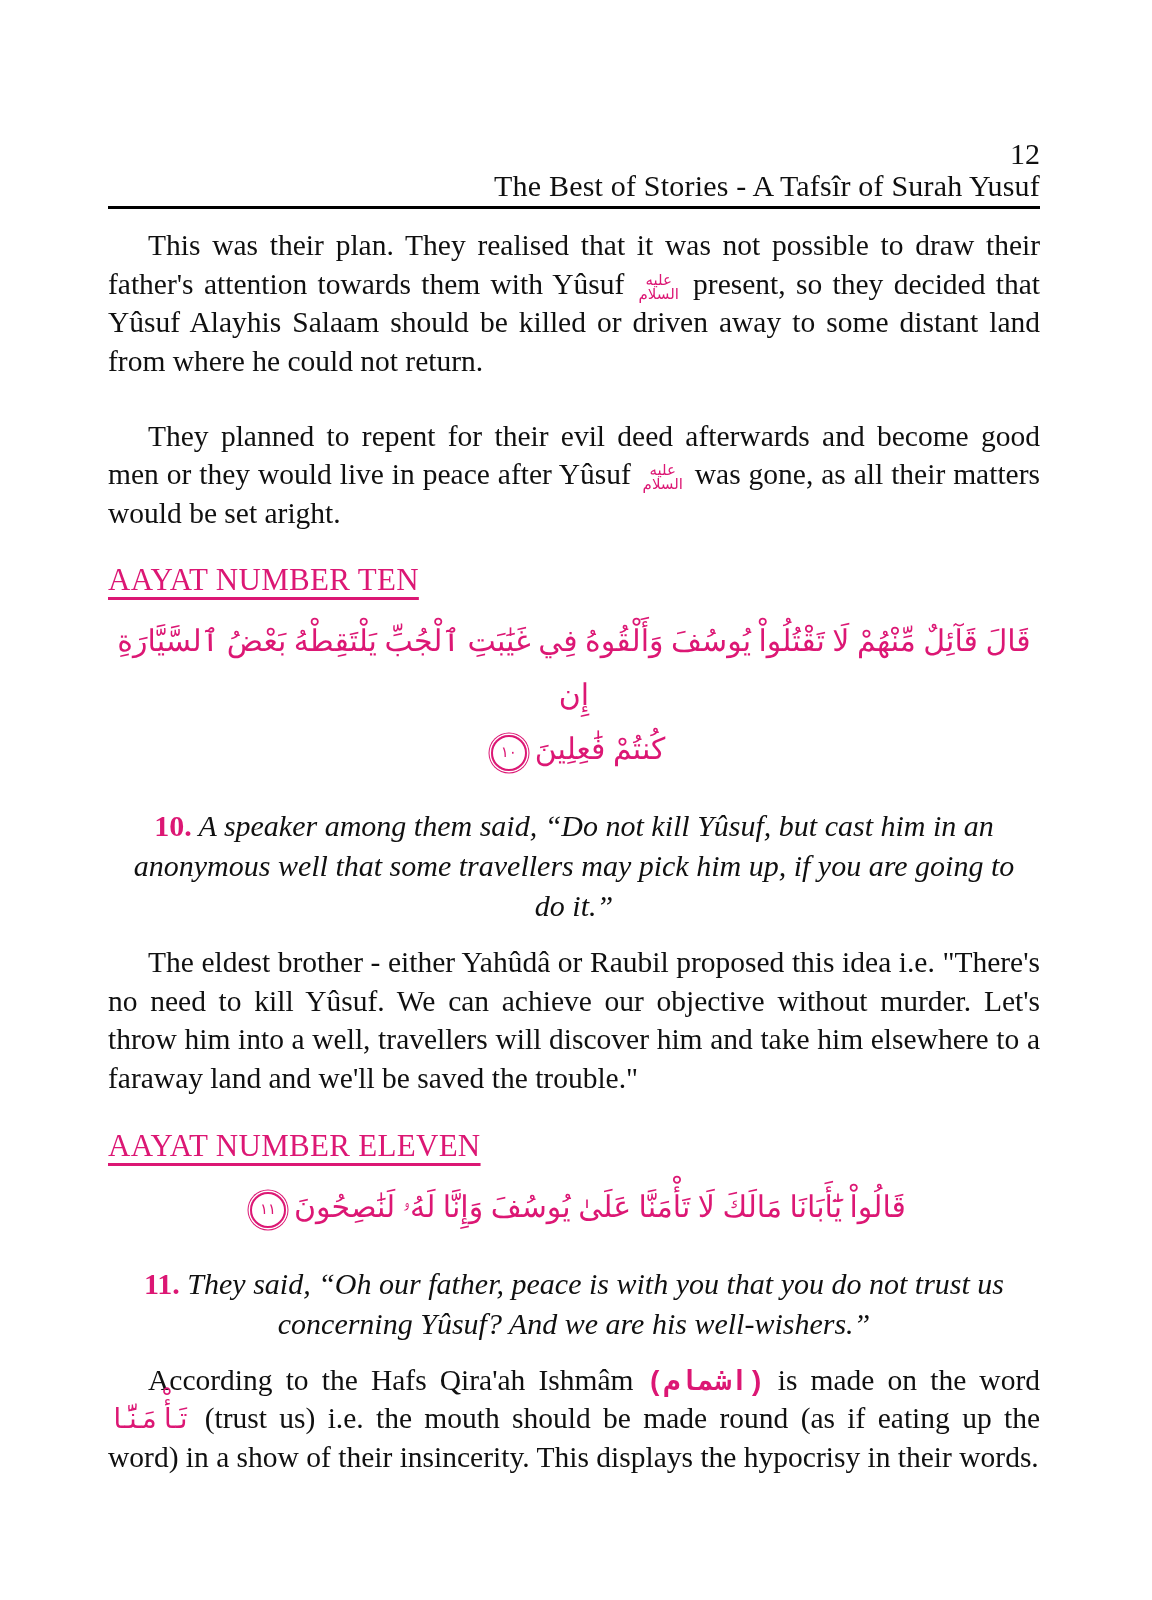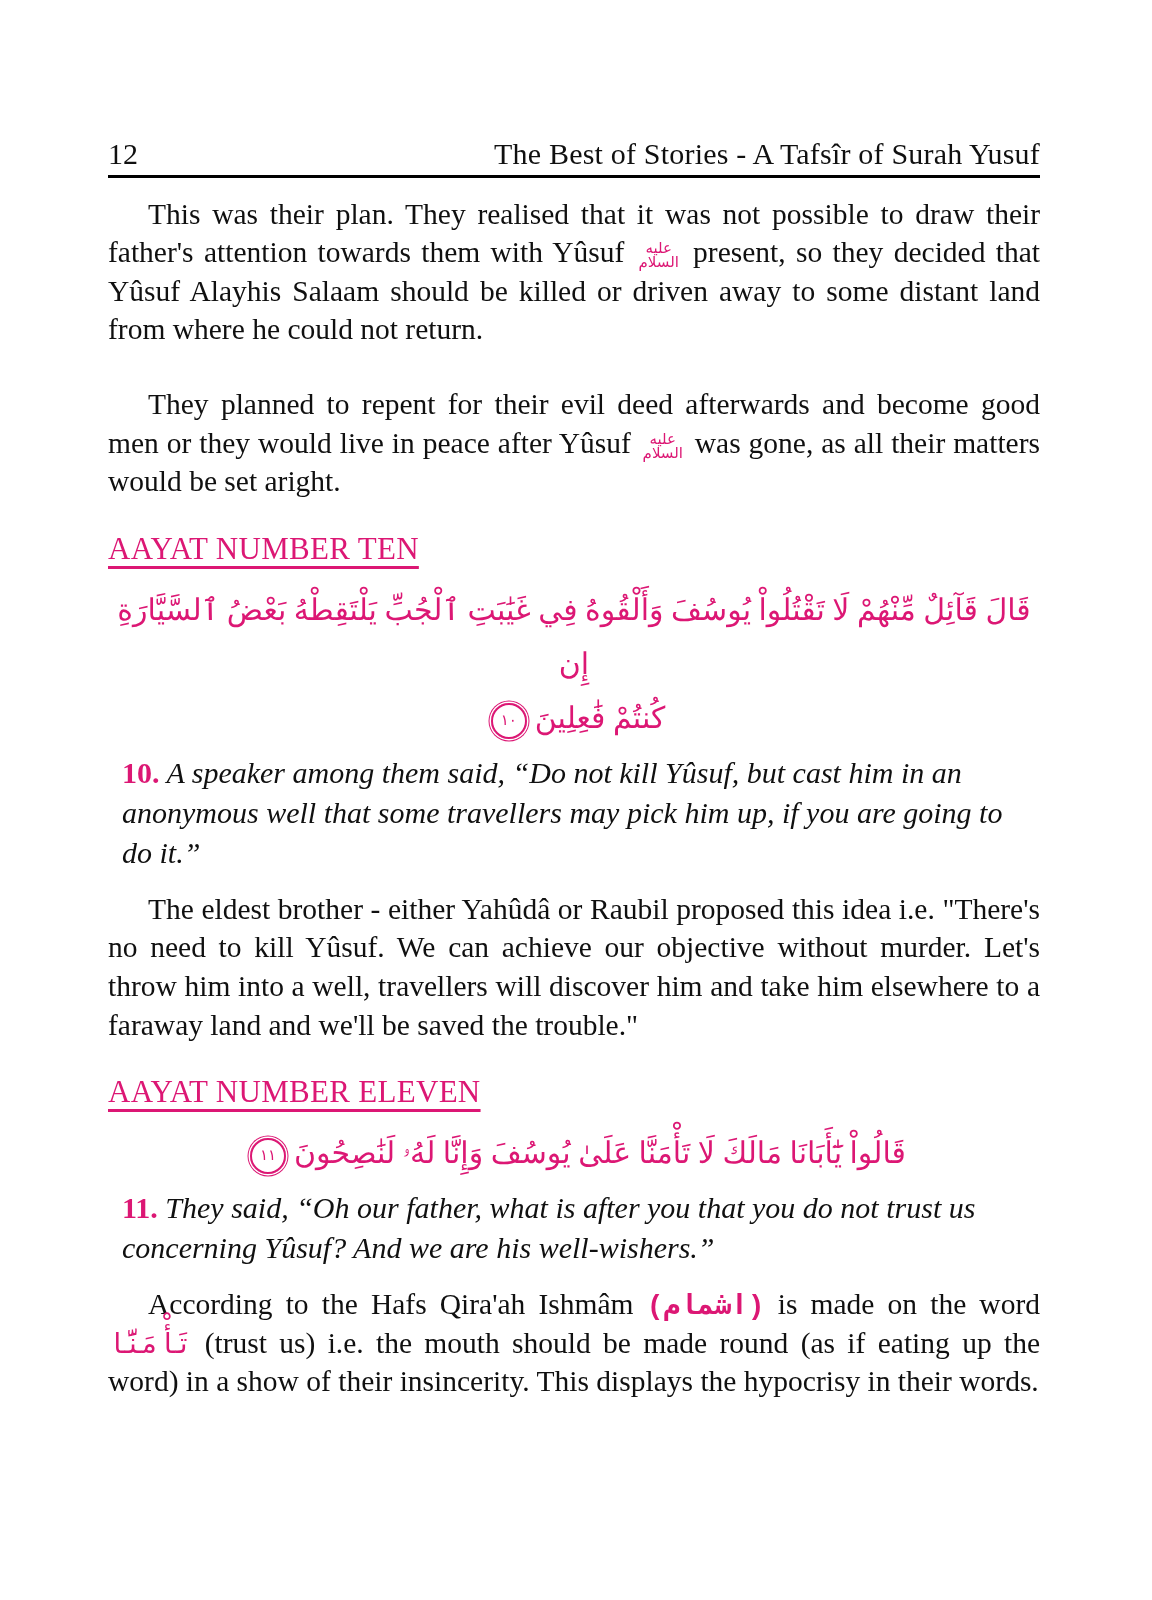--- a/index.html
+++ b/index.html
@@ -11,21 +11,21 @@
     width:1152px;height:1600px;overflow:hidden;
     font-family:"Liberation Serif", serif;
     color:var(--ink);
   }
   .page{padding:138px 112px 0 108px;}
 
   
   .header{
     display:flex;justify-content:space-between;align-items:flex-end;
     border-bottom:3px solid #000;padding-bottom:5px;
-    font-size:30px;line-height:1.05;
+    font-size:30px;line-height:1.05;flex-direction:column;
   }
   .header .title{letter-spacing:0.2px;}
 
   
   p.body{
     font-size:29.5px;line-height:1.31;text-align:justify;
     text-indent:40px;margin:17px 0 0 0;
   }
   p.body.tight{margin-top:36px;}
 
@@ -47,23 +47,23 @@
   .ayah-mark{
     display:inline-block;width:32px;height:32px;
     border:2px solid var(--pink);border-radius:50%;
     font-size:15px;line-height:30px;text-align:center;
     vertical-align:middle;margin:0 8px;
     box-shadow:0 0 0 1.5px #fff, 0 0 0 2.5px var(--pink);
   }
 
   
   p.trans{
-    font-style:italic;
+    text-align:center;font-style:italic;
     font-size:30px;line-height:1.33;
-    margin:8px 14px 0 14px;
+    margin:30px 14px 0 14px;
   }
   .vno{font-style:normal;font-weight:bold;color:var(--pink);}
 
   
   .honorific{
     display:inline-block;direction:rtl;
     color:var(--pink);font-family:"DejaVu Sans", sans-serif;
     font-size:15px;line-height:0.95;max-width:48px;
     text-align:center;vertical-align:middle;white-space:normal;
     text-indent:0;
@@ -106,21 +106,21 @@
 
   <p class="body"><span>The eldest brother - either Yahûdâ or Raubil proposed this idea i.e. "There's no need to kill Yûsuf. We can achieve our objective without murder. Let's throw him into a well, travellers will discover him and take him elsewhere to a faraway land and we'll be saved the trouble."</span></p>
 
   <h2 class="sec">AAYAT NUMBER ELEVEN</h2>
 
   <div class="arabic">
     <span>قَالُواْ يَٰٓأَبَانَا مَالَكَ لَا تَأْمَنَّا عَلَىٰ يُوسُفَ وَإِنَّا لَهُۥ لَنَٰصِحُونَ</span><span class="ayah-mark">١١</span>
   </div>
 
   <p class="trans"><span class="vno">11.</span>
-    <span>They said, “Oh our father, what is after you that you do not trust us concerning Yûsuf? And we are his well-wishers.”</span></p>
+    <span>They said, “Oh our father, peace is with you that you do not trust us concerning Yûsuf? And we are his well-wishers.”</span></p>
 
 
   <p class="body"><span>According to the Hafs  Qira'ah Ishmâm</span>
     <span class="ar-inline bold">(اشمام)</span>
     <span>is made on the word</span>
     <span class="ar-inline">تَأْمَنَّا</span>
     <span>(trust us) i.e. the mouth should be made round (as if eating up the word) in a show of their insincerity. This displays the hypocrisy in their words.</span></p>
 
 </div>
 

